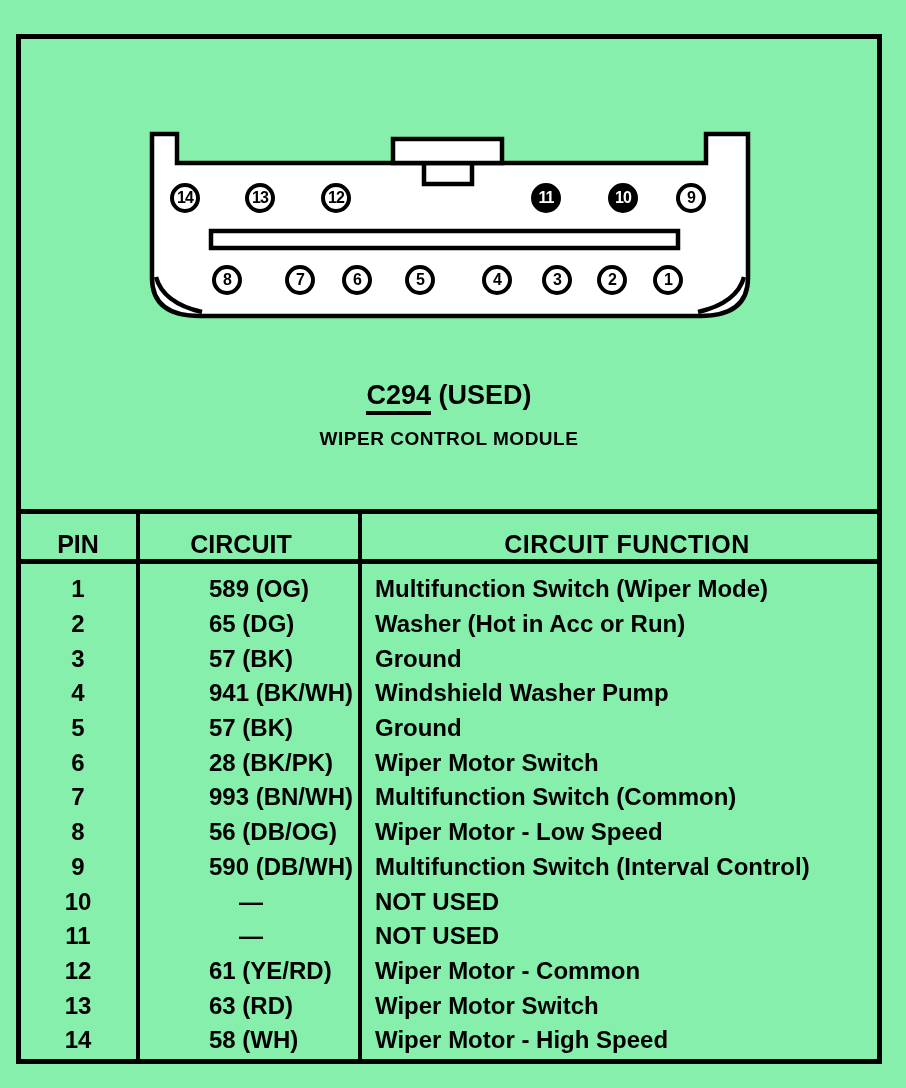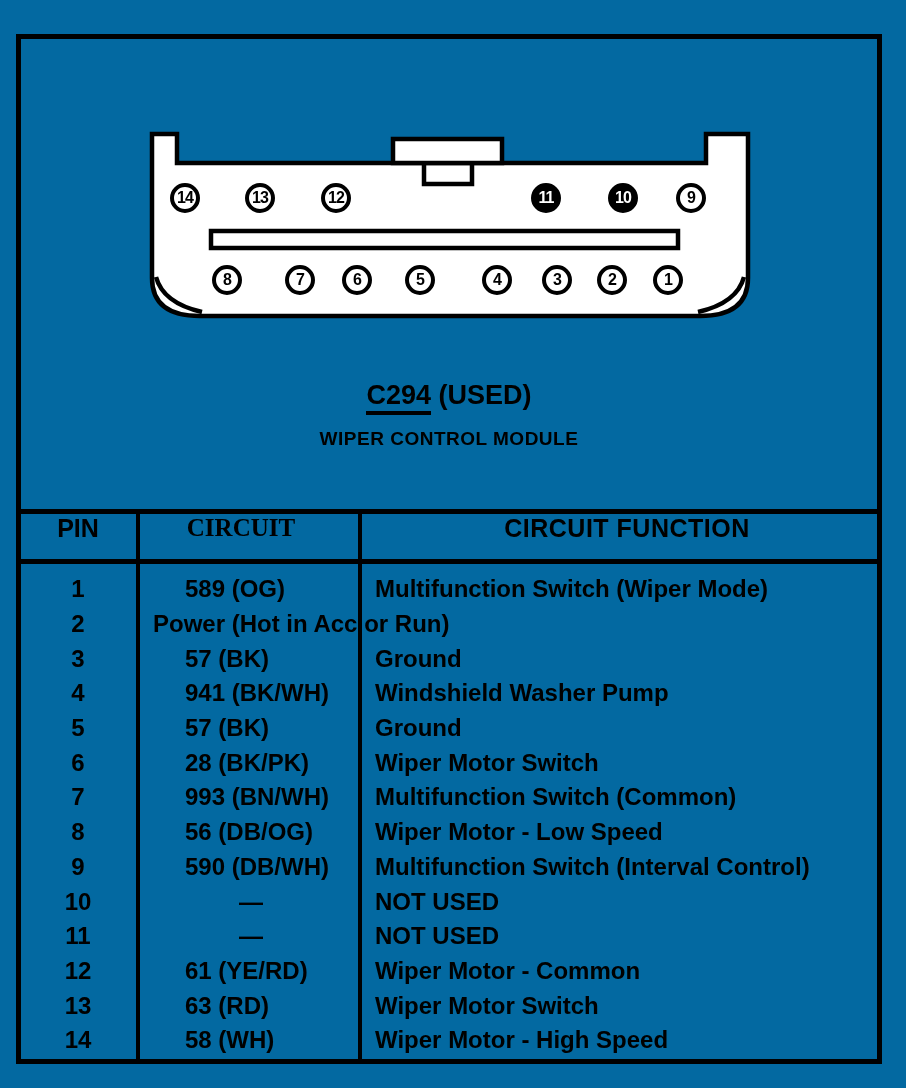--- a/index.html
+++ b/index.html
@@ -1,17 +1,17 @@
 <!DOCTYPE html>
 <html><head>
 <meta charset="utf-8">
 <style>
   html,body{margin:0;padding:0;background:#fff;}
   .page{
-    position:relative;width:906px;height:1088px;background:#0369a1;
+    position:relative;width:906px;height:1088px;background:#86efac;
     font-family:"Liberation Sans",sans-serif;color:#000;overflow:hidden;
   }
   .frame{
     position:absolute;left:16px;top:34px;width:866px;height:1030px;
     border:5px solid #000;box-sizing:border-box;
   }
   .conn-svg{position:absolute;left:0;top:0;pointer-events:none;}
   
   .pin{
     position:absolute;width:30px;height:30px;box-sizing:border-box;
@@ -31,29 +31,29 @@
   
   .tbl{
     position:absolute;left:16px;top:509px;width:866px;height:555px;
     border-top:5px solid #000;box-sizing:border-box;
   }
   .vline{position:absolute;top:0;bottom:0;width:4px;background:#000;}
   .vline.v1{left:120px;}
   .vline.v2{left:342px;}
   .thead{
     display:flex;height:45px;border-bottom:5px solid #000;
-    align-items:flex-start;font-weight:bold;font-size:25px;
+    align-items:flex-end;font-weight:bold;font-size:25px;
   }
   .thead .h1{width:124px;text-align:center;}
-  .thead .h2{width:202px;text-align:center;font-family:Liberation Serif, serif;}
+  .thead .h2{width:202px;text-align:center;}
   .thead .h3{flex:1;text-align:center;letter-spacing:0.5px;padding-left:30px;}
   .tbody{padding-top:8px;}
   .trow{display:flex;height:34.7px;align-items:center;font-size:24px;font-weight:bold;}
   .trow .c1{width:124px;text-align:center;}
-  .trow .c2{width:222px;padding-left:45px;box-sizing:border-box;}
+  .trow .c2{width:222px;padding-left:69px;box-sizing:border-box;}
   .trow .c2.dash{padding-left:0;text-align:center;}
   .trow .c3{flex:1;padding-left:13px;box-sizing:border-box;white-space:nowrap;}
 </style>
 </head>
 <body>
 
 <div class="page">
 
   <div class="frame"></div>
 
@@ -104,21 +104,22 @@
       <div class="h3">CIRCUIT FUNCTION</div>
     </div>
     <div class="tbody">
         <div class="trow">
           <div class="c1">1</div>
           <div class="c2">589 (OG)</div>
           <div class="c3">Multifunction Switch (Wiper Mode)</div>
         </div>
         <div class="trow">
           <div class="c1">2</div>
-          <div class="c3">Power (Hot in Acc or Run)</div>
+          <div class="c2">65 (DG)</div>
+          <div class="c3">Washer (Hot in Acc or Run)</div>
         </div>
         <div class="trow">
           <div class="c1">3</div>
           <div class="c2">57 (BK)</div>
           <div class="c3">Ground</div>
         </div>
         <div class="trow">
           <div class="c1">4</div>
           <div class="c2">941 (BK/WH)</div>
           <div class="c3">Windshield Washer Pump</div>

